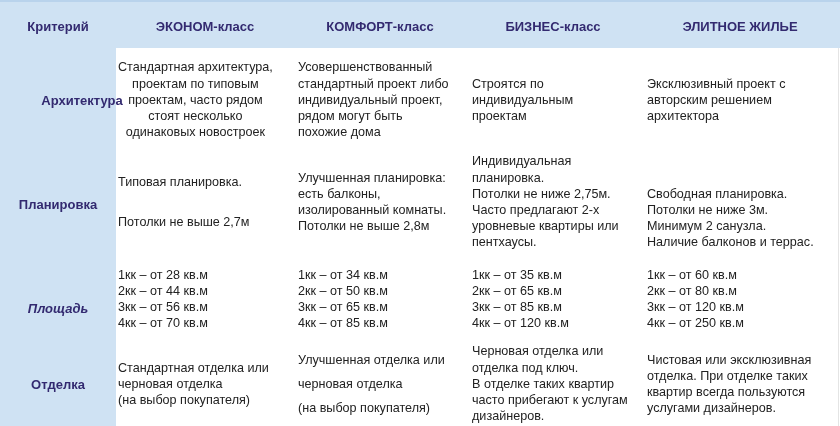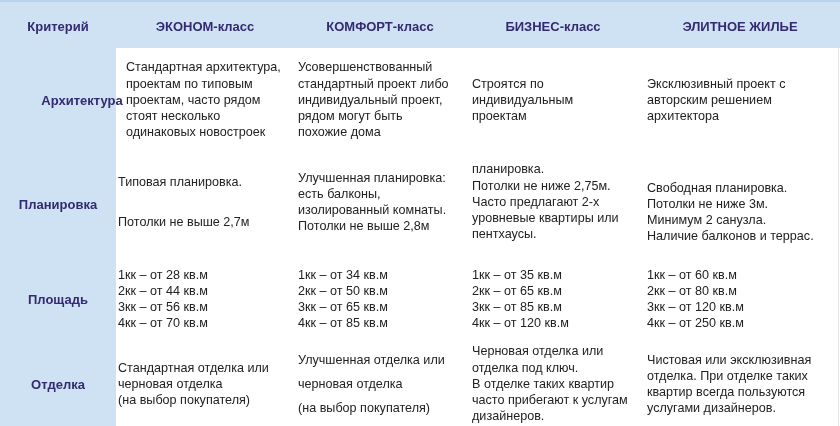--- a/index.html
+++ b/index.html
@@ -55,24 +55,24 @@
     <div class="hcell" style="left:294px;width:172px;">КОМФОРТ-класс</div>
     <div class="hcell" style="left:466px;width:174px;">БИЗНЕС-класс</div>
     <div class="hcell" style="left:640px;width:200px;">ЭЛИТНОЕ ЖИЛЬЕ</div>
   </div>
 
   <div class="left-col"></div>
   <div class="right-edge"></div>
 
   <div class="rlabel" style="top:48px;height:104px;padding-left:24px;">Архитектура</div>
   <div class="rlabel" style="top:152px;height:104px;">Планировка</div>
-  <div class="rlabel" style="top:256px;height:86px;">Площадь</div>
+  <div class="rlabel" style="top:265px;height:86px;font-style:italic;">Площадь</div>
   <div class="rlabel" style="top:342px;height:84px;">Отделка</div>
 
-  <div class="cell" style="left:126px;top:50px;height:100px;">
+  <div class="cell" style="left:118px;top:50px;height:100px;text-align:center;">
     <span>Стандартная архитектура,</span>
     <span>проектам по типовым</span>
     <span>проектам, часто рядом</span>
     <span>стоят несколько</span>
     <span>одинаковых новостроек</span>
   </div>
   <div class="cell" style="left:472px;top:50px;height:100px;">
     <span>Строятся по</span>
     <span>индивидуальным</span>
     <span>проектам</span>
@@ -94,27 +94,28 @@
     <span>Типовая планировка.</span>
     <span>Потолки не выше 2,7м</span>
   </div>
   <div class="cell" style="left:298px;top:152px;height:100px;">
     <span>Улучшенная планировка:</span>
     <span>есть балконы,</span>
     <span>изолированный комнаты.</span>
     <span>Потолки не выше 2,8м</span>
   </div>
   <div class="cell" style="left:472px;top:152px;height:100px;">
+    <span>Индивидуальная</span>
     <span>планировка.</span>
     <span>Потолки не ниже 2,75м.</span>
     <span>Часто предлагают 2-х</span>
     <span>уровневые квартиры или</span>
     <span>пентхаусы.</span>
   </div>
-  <div class="cell" style="left:647px;top:162px;height:100px;">
+  <div class="cell" style="left:647px;top:168px;height:100px;">
     <span>Свободная планировка.</span>
     <span>Потолки не ниже 3м.</span>
     <span>Минимум 2 санузла.</span>
     <span>Наличие балконов и террас.</span>
   </div>
 
   <div class="cell" style="left:118px;top:260px;height:78px;">
     <span>1кк – от 28 кв.м</span>
     <span>2кк – от 44 кв.м</span>
     <span>3кк – от 56 кв.м</span>

